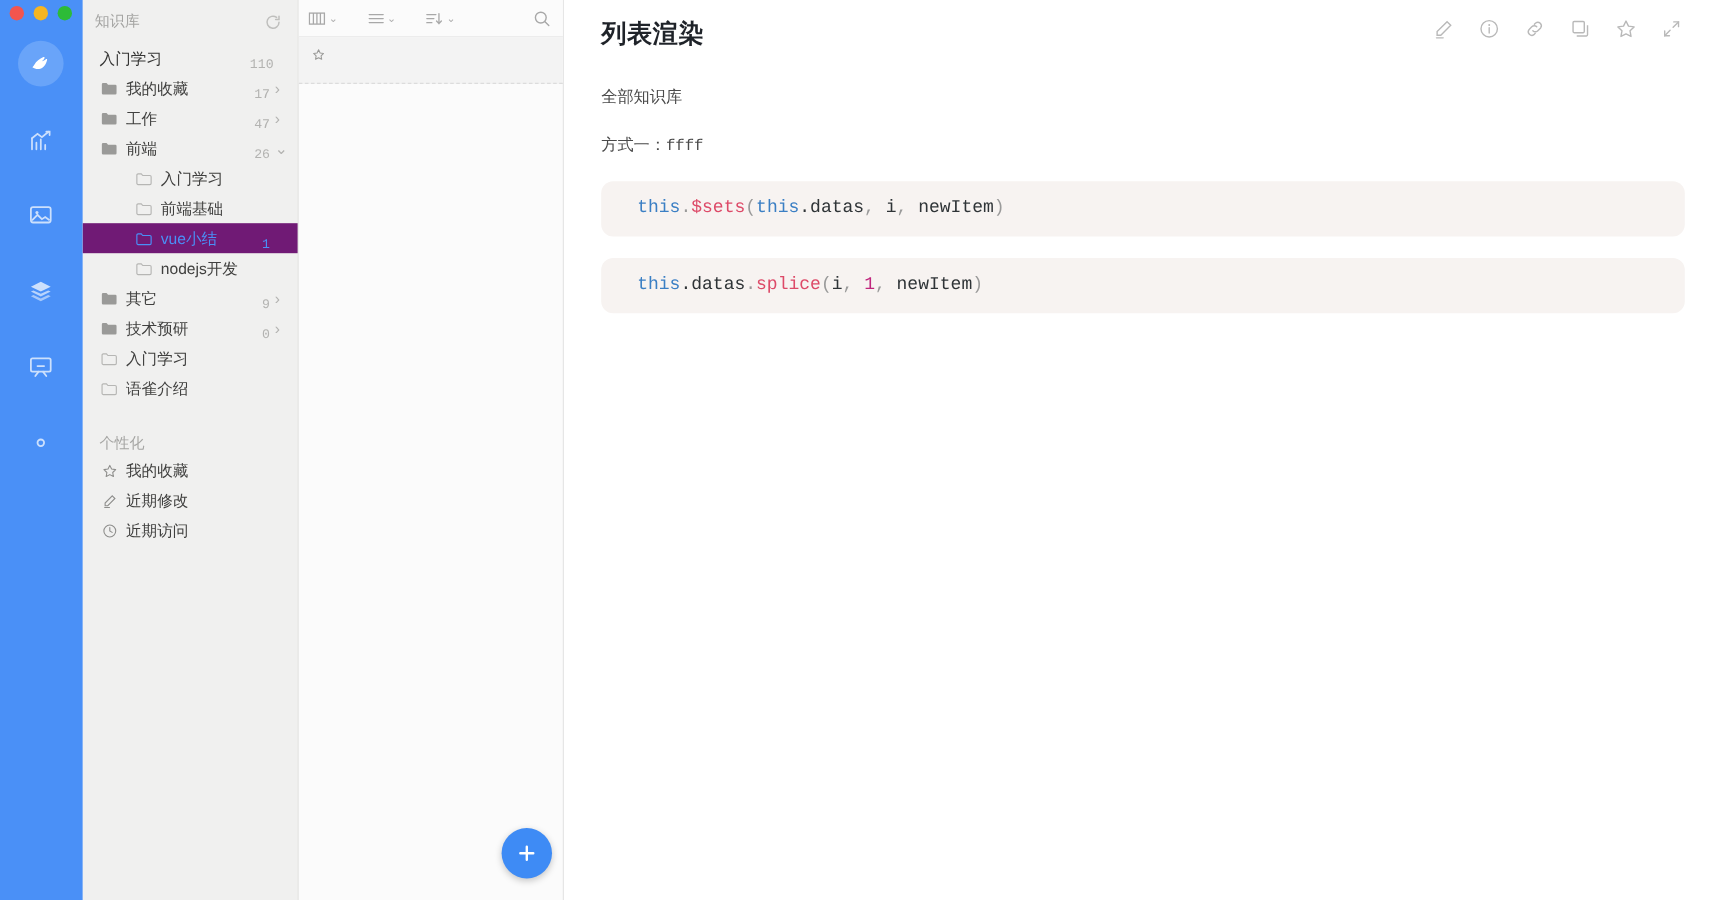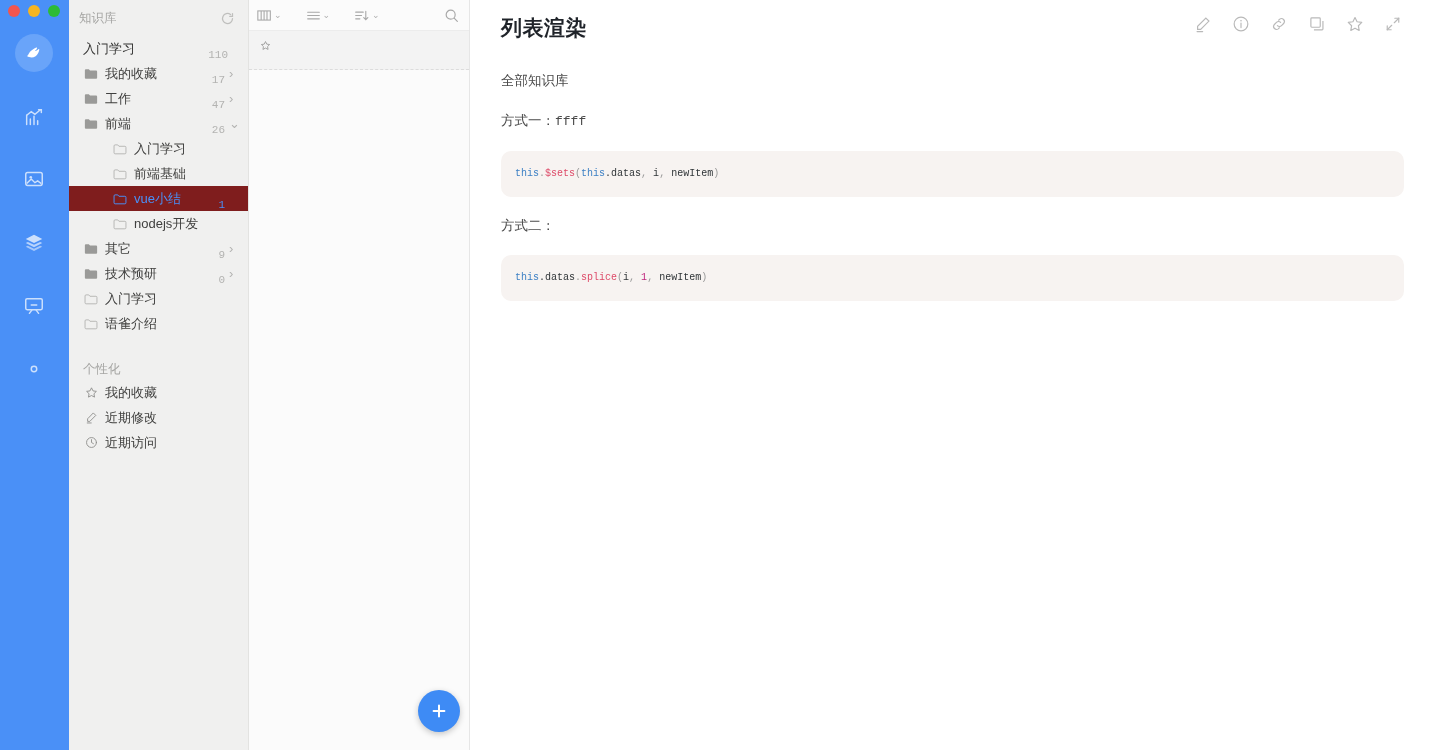--- a/index.html
+++ b/index.html
@@ -55,21 +55,21 @@
     padding: 0 12px 0 10px; justify-content: space-between;
   }
   .sb-head-title { color: #a5a5a3; font-size: 12.5px; }
   .sb-refresh { width: 18px; height: 18px; display:flex; align-items:center; justify-content:center; cursor: pointer;}
 
   .sb-row {
     height: 25px; display: flex; align-items: center;
     padding-left: 12px; padding-right: 8px; cursor: pointer;
     position: relative;
   }
-  .sb-row.selected { background: #7f1d1d; }
+  .sb-row.selected { background: #701a75; }
   .sb-row .fico { width: 16px; height: 16px; margin-right: 6px; display:flex; align-items:center; justify-content:center; flex: 0 0 16px;}
   .sb-row .lbl { color: #40403f; font-size: 13px; white-space: nowrap; overflow: hidden; }
   .sb-row.selected .lbl { color: #4a90f7; }
   .sb-row .cnt {
     margin-left: auto; color: #b3b3b1; font-size: 11px;
     font-family: "Liberation Mono", "DejaVu Sans Mono", monospace;
     margin-top: 12px;
   }
   .sb-row.selected .cnt { color: #4a90f7; }
   .sb-row .chev { width: 11px; margin-left: 4px; color: #b3b3b1; display:flex; align-items:center;}
@@ -136,23 +136,23 @@
   .doc-body { padding: 14px 31px 0 31px; }
   .doc-h1 {
     font-size: 21px; font-weight: bold; color: #1f2329;
     letter-spacing: .5px; margin-bottom: 28px;
   }
   .para { font-size: 13.5px; color: #4a4a4a; line-height: 22px; margin: 18px 0; }
   .para .mono { font-family: "Liberation Mono", "DejaVu Sans Mono", monospace; font-size: 13px; }
 
   .codeblock {
     background: #f7f3f1; border-radius: 10px;
-    padding: 14px 14px; margin: 12px 0 18px 0;
+    padding: 14px 30px; margin: 12px 0 18px 0;
     font-family: "Liberation Mono", "DejaVu Sans Mono", monospace;
-    font-size: 10px; line-height: 18px;
+    font-size: 15px; line-height: 18px;
     white-space: pre;
   }
   .t-kw   { color: #3b7fc4; }
   .t-fn   { color: #dd4a68; }
   .t-prop { color: #2f3437; }
   .t-pun  { color: #9a9a9a; }
   .t-num  { color: #c0267d; }
   .t-id   { color: #2f3437; }
 </style>
 </head>
@@ -461,18 +461,17 @@
         </svg>
       </span>
     </div>
 
     <div class="doc-body">
       <div class="doc-h1">列表渲染</div>
       <div id="doc-blocks">
           <div class="para"><span>全部知识库</span></div>
           <div class="para"><span>方式一：</span><span class="mono">ffff</span></div>
           <div class="codeblock"><span class="t-kw">this</span><span class="t-pun">.</span><span class="t-fn">$sets</span><span class="t-pun">(</span><span class="t-kw">this</span><span class="t-prop">.datas</span><span class="t-pun">, </span><span class="t-id">i</span><span class="t-pun">, </span><span class="t-id">newItem</span><span class="t-pun">)</span></div>
-          <div class="para"><span>方式二：</span></div>
           <div class="codeblock"><span class="t-kw">this</span><span class="t-prop">.datas</span><span class="t-pun">.</span><span class="t-fn">splice</span><span class="t-pun">(</span><span class="t-id">i</span><span class="t-pun">, </span><span class="t-num">1</span><span class="t-pun">, </span><span class="t-id">newItem</span><span class="t-pun">)</span></div>
         </div>
     </div>
   </div>
 </div>
 
 </body></html>

